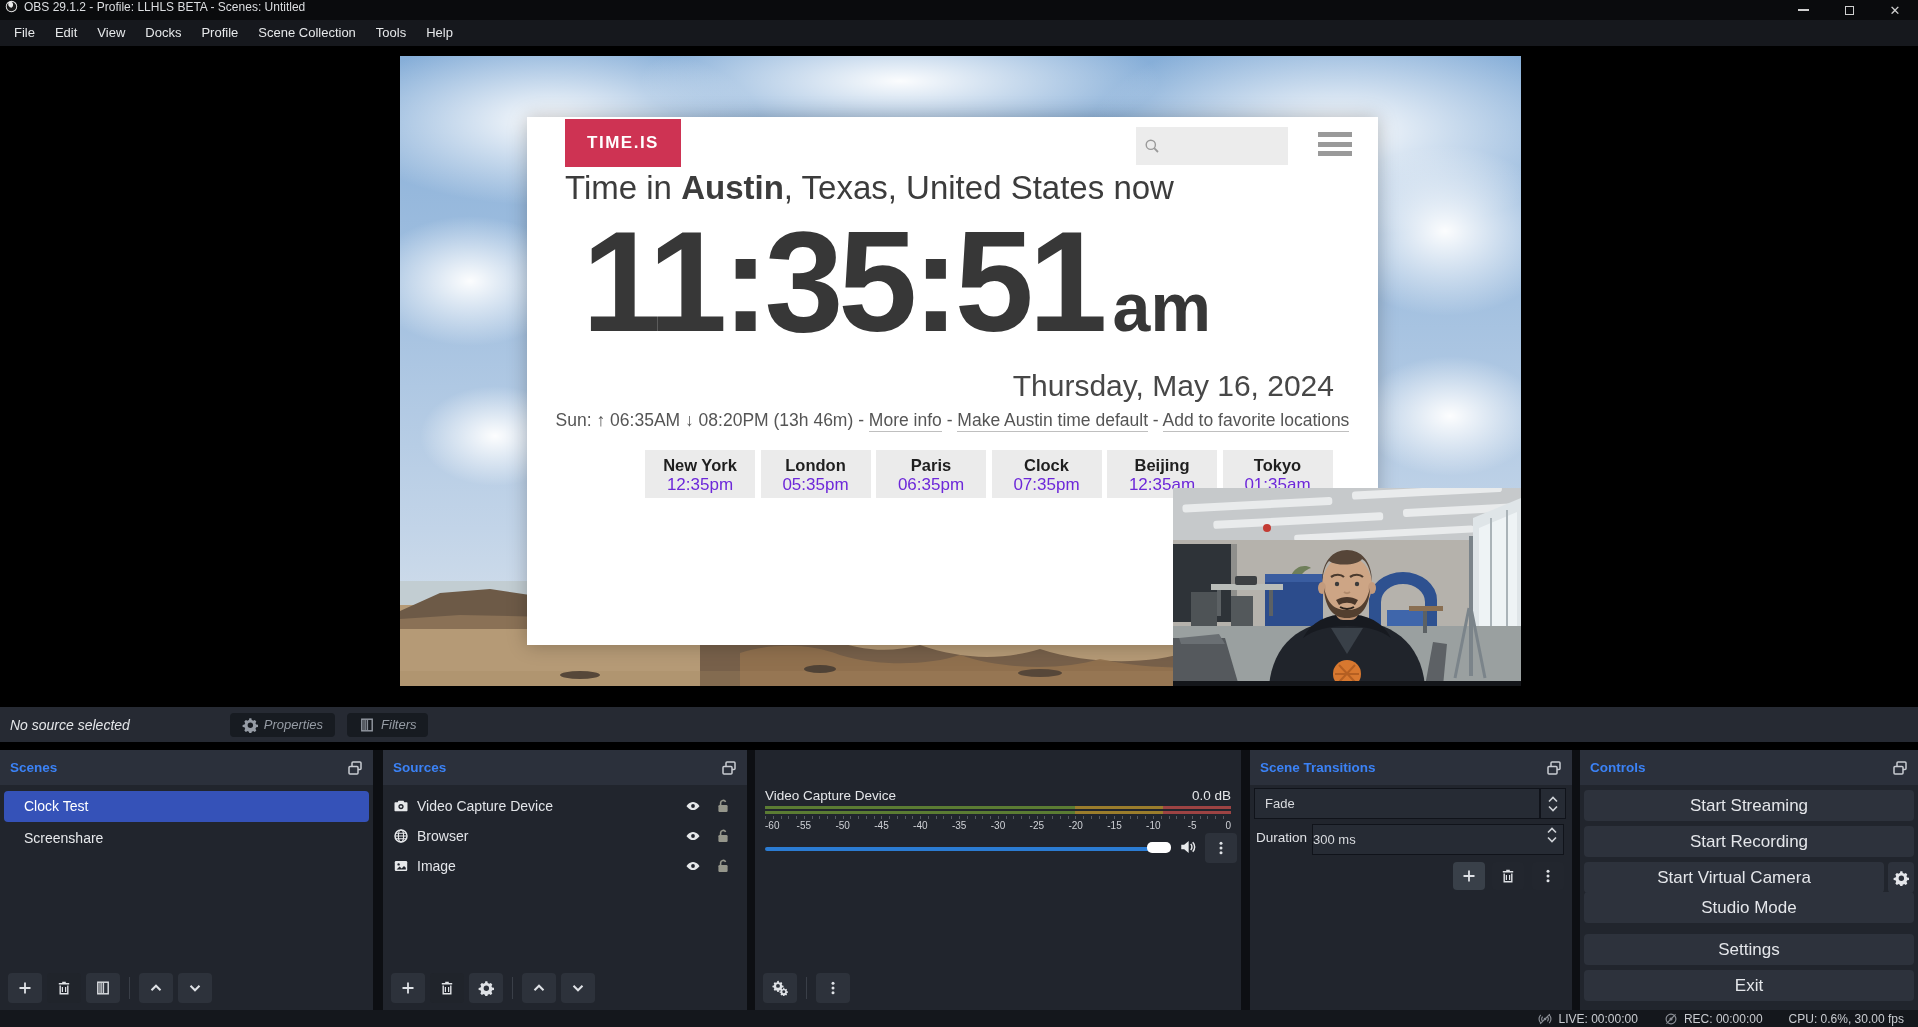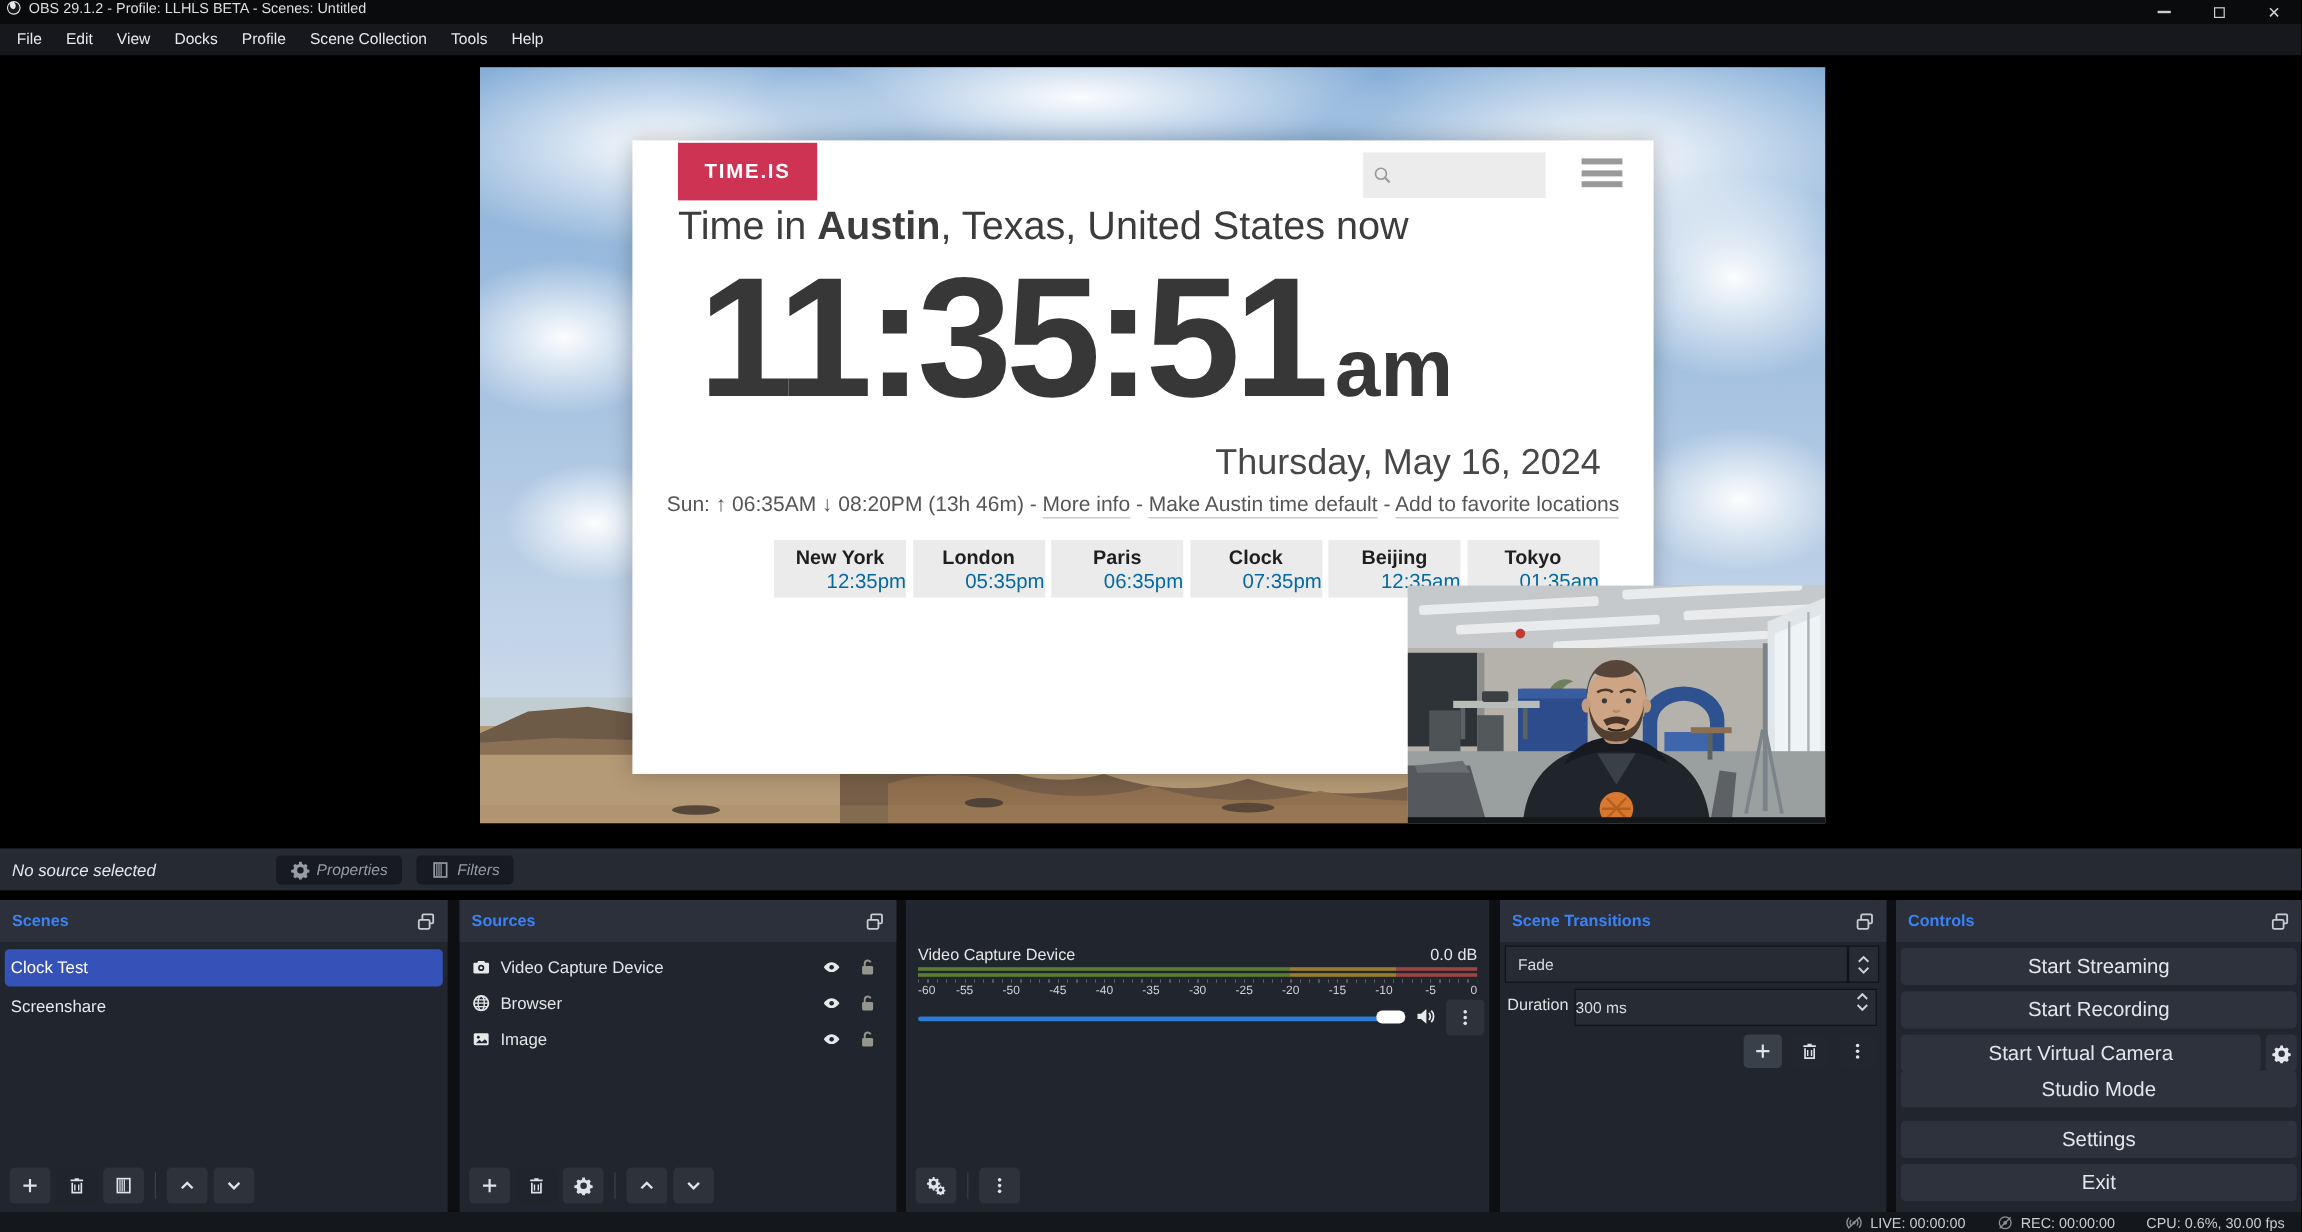--- a/index.html
+++ b/index.html
@@ -34,21 +34,21 @@
   #hamburger div{height:5px;background:#9a9a9a;margin-bottom:4.5px;}
   #heading{position:absolute;left:38px;top:52px;font-size:33px;color:#3c3c3c;white-space:nowrap;}
   #bigtime{position:absolute;left:55px;top:80px;font-weight:bold;color:#373737;font-size:142px;line-height:1.2;letter-spacing:-5px;white-space:nowrap;}
   #ampm{font-size:68px;letter-spacing:0;margin-left:10px;}
   #dateline{position:absolute;right:44px;top:252px;font-size:30px;color:#474747;}
   #sunline{position:absolute;left:0;top:293px;width:100%;text-align:center;font-size:17.5px;color:#555;white-space:nowrap;}
   #sunline .lnk{border-bottom:1px solid #bfbfbf;padding-bottom:1px;}
   #cities{position:absolute;left:118px;top:333px;display:flex;gap:5.5px;}
   .citybox{width:110px;height:48px;background:#ebebeb;text-align:center;padding-top:5px;}
   .cityname{font-size:16.5px;font-weight:bold;color:#1f1f1f;line-height:20px;}
-  .citytime{font-size:17px;color:#0369a1;line-height:20px;text-align:right;}
+  .citytime{font-size:17px;color:#6d28d9;line-height:20px;}
 
   
   #webcam{position:absolute;left:773px;top:432px;width:348px;height:198px;}
   #webcam svg{width:100%;height:100%;display:block;}
 
   
   #selbar{position:absolute;left:0;top:707px;width:100%;height:35px;background:#262a33;display:flex;align-items:center;font-style:italic;}
   #sel-status{margin-left:10px;font-size:14px;color:#e4e6e9;}
   .selbtn{height:24px;background:#171b21;border-radius:4px;color:#969ca5;font-size:13px;display:flex;align-items:center;gap:6px;padding:0 12px;margin-left:12px;}
   #props-btn{margin-left:100px;}
@@ -61,21 +61,21 @@
   .popout{margin-left:auto;width:16px;height:16px;color:#c9ccd2;}
   .ptool{position:absolute;left:0;bottom:6px;width:100%;height:32px;display:flex;align-items:center;gap:5px;padding:0 8px;}
   .tbtn{width:34px;height:30px;border-radius:4px;background:#2d323b;display:flex;align-items:center;justify-content:center;color:#dfe2e6;}
   .tbtn.dark{background:#20242b;}
   .tsep{width:1px;height:22px;background:#3a3f48;margin:0 4px;}
   .ico{display:inline-block;width:16px;height:16px;}
   .ico svg{width:100%;height:100%;display:block;}
 
   
   #panel-scenes{left:0;width:373px;}
-  .scene-row{position:absolute;left:4px;right:4px;height:31px;line-height:31px;padding-left:5px;font-size:14px;color:#e7e9ec;border-radius:4px;}
+  .scene-row{position:absolute;left:4px;right:4px;height:31px;line-height:31px;padding-left:20px;font-size:14px;color:#e7e9ec;border-radius:4px;}
   .scene-row.sel{color:#fff;}
 
   
   #panel-sources{left:383px;width:364px;}
   .src-row{position:absolute;left:0;width:100%;height:30px;display:flex;align-items:center;font-size:14px;color:#e3e5e9;}
   .src-row .typ{margin-left:10px;color:#e6e8ea;}
   .src-row .lbl{margin-left:8px;}
   .src-eye{position:absolute;right:46px;color:#e6e8ea;}
   .src-lock{position:absolute;right:16px;color:#95968b;}
 

